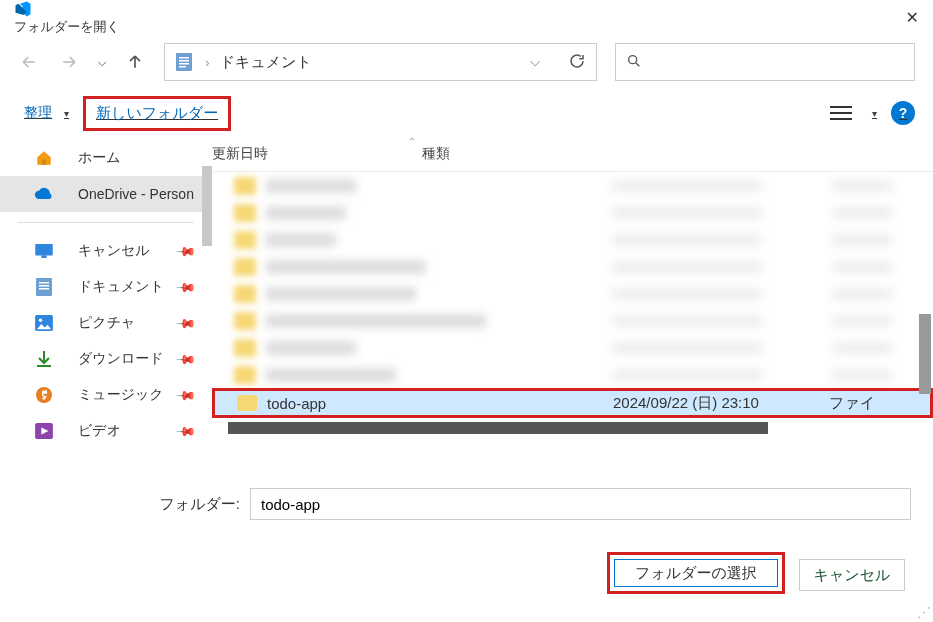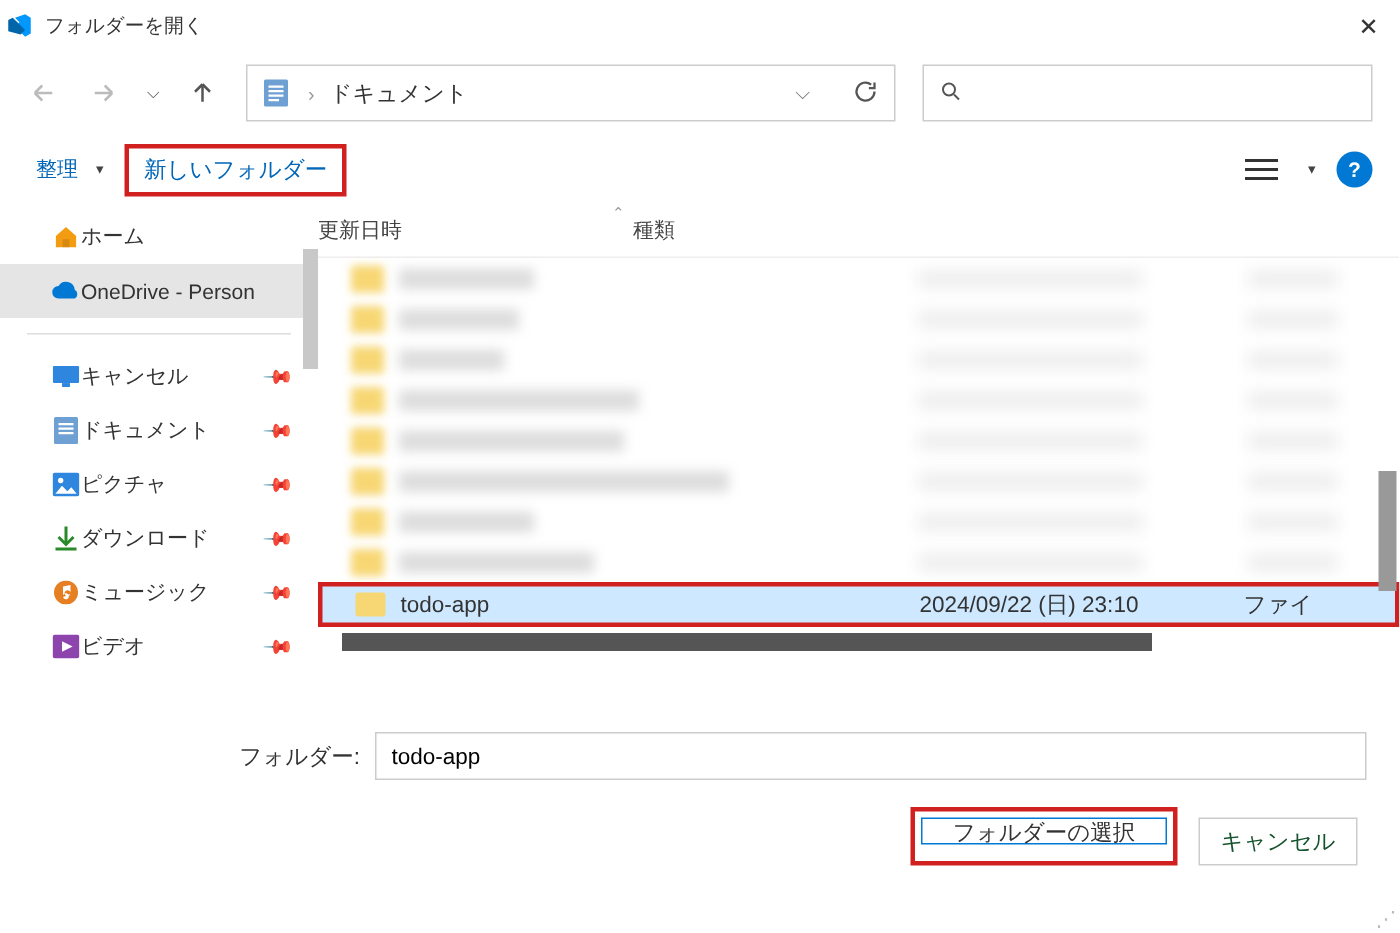--- a/index.html
+++ b/index.html
@@ -1,50 +1,50 @@
 <!DOCTYPE html>
 <html><head>
 <meta charset="utf-8">
 <style>
 * { margin: 0; padding: 0; box-sizing: border-box; font-family: "Yu Gothic UI", "Meiryo", sans-serif; }
 body { width: 933px; height: 622px; background: #fff; font-size: 13px; color: #333; overflow: hidden; position: relative; }
 
-.titlebar { height: 34px; display: flex; align-items: center; padding: 0 4px; position: relative; }
+.titlebar { height: 34px; display: flex; padding: 0 14px; position: relative; flex-direction: column; }
 .titlebar .app-icon { width: 18px; height: 18px; margin-right: 8px; }
 .titlebar .title { font-size: 13px; color: #333; }
 .titlebar .close { position: absolute; right: 14px; top: 8px; font-size: 16px; cursor: pointer; }
 
 .navbar { height: 56px; display: flex; align-items: center; padding: 0 18px; gap: 18px; }
 .nav-arrow { width: 22px; height: 22px; display: flex; align-items: center; justify-content: center; color: #aaa; }
 .nav-arrow.enabled { color: #555; }
 .nav-dropdown { color: #555; font-size: 11px; }
 .path-box { flex: 1; display: flex; align-items: center; border: 1px solid #ccc; height: 38px; padding: 0 10px; gap: 10px; }
 .path-box .doc-icon { width: 20px; height: 20px; }
 .path-box .crumb { font-size: 15px; color: #333; }
 .path-box .sep { color: #999; }
 .path-box .spacer { flex: 1; }
 .path-box .chev { color: #777; }
 .path-box .refresh { color: #555; margin-left: 18px; }
 .search-box { width: 300px; border: 1px solid #ccc; height: 38px; display: flex; align-items: center; padding: 0 10px; color: #999; }
 .search-box input { border: none; outline: none; flex: 1; font-size: 14px; color: #333; }
 .search-box input::placeholder { color: #999; }
 .search-icon { color: #555; }
 
-.toolbar { height: 46px; display: flex; align-items: center; padding: 0 18px; gap: 14px; }
+.toolbar { height: 46px; display: flex; align-items: center; padding: 0 18px; gap: 14px; text-decoration: underline; }
 .toolbar .btn { font-size: 14px; color: #0066b8; padding: 4px 6px; cursor: pointer; }
 .toolbar .caret { font-size: 10px; color: #444; margin-left: -8px; }
 .toolbar .new-folder { border: 3px solid #d02020; padding: 5px 10px; color: #0066b8; font-size: 15px; }
 .toolbar .spacer { flex: 1; }
 .toolbar .view-icon { width: 30px; height: 22px; display: flex; align-items: center; justify-content: center; color: #333; }
 .toolbar .help { width: 24px; height: 24px; border-radius: 50%; background: #0078d4; color: #fff; display: flex; align-items: center; justify-content: center; font-weight: bold; font-size: 14px; }
 
 .main { display: flex; height: 334px; position: relative; }
 .sidebar { width: 212px; overflow: hidden; padding: 4px 0; position: relative; }
 .sidebar-sep { height: 1px; background: #ddd; margin: 10px 18px; }
-.side-item { height: 36px; display: flex; align-items: center; padding: 0 14px 0 34px; gap: 0; position: relative; font-size: 14px; cursor: pointer; }
+.side-item { height: 36px; display: flex; align-items: center; padding: 0 14px 0 34px; gap: 24px; position: relative; font-size: 14px; cursor: pointer; }
 .side-item.active { background: #e5e5e5; }
 .side-item .pin { position: absolute; right: 18px; color: #888; transform: rotate(45deg); font-size: 13px; }
 .side-item .ico { width: 20px; height: 20px; display: flex; align-items: center; justify-content: center; }
 .side-scroll { position: absolute; right: 0; top: 30px; width: 10px; height: 80px; background: #c8c8c8; }
 
 .filelist { flex: 1; position: relative; overflow: hidden; }
 .file-resize { position: absolute; left: 196px; top: 0; font-size: 10px; color: #999; }
 .file-header { height: 36px; display: flex; align-items: center; font-size: 14px; color: #444; border-bottom: 1px solid #eee; }
 .col-name { width: 380px; padding-left: 22px; }
 .col-date { width: 210px; }
@@ -58,26 +58,26 @@
 .blur-row { position: relative; }
 .selected-row { height: 30px; background: #cde8ff; display: flex; align-items: center; padding-left: 22px; border: 3px solid #d02020; position: relative; }
 .selected-row .folder-ico { width: 20px; height: 16px; background: #f7d774; border-radius: 2px; margin-right: 10px; }
 .selected-row .fname { font-size: 15px; color: #333; }
 .selected-row .fdate { position: absolute; left: 398px; font-size: 15px; color: #333; }
 .selected-row .ftype { position: absolute; left: 614px; font-size: 15px; color: #333; }
 .hscroll { height: 12px; background: #555; margin: 4px 16px 0 16px; width: 540px; }
 .vscroll { position: absolute; right: 2px; top: 178px; width: 12px; height: 80px; background: #999; }
 
 .footer { padding: 18px 22px 10px 22px; }
-.folder-input-row { display: flex; align-items: center; gap: 10px; margin-bottom: 18px; }
+.folder-input-row { display: flex; align-items: center; gap: 10px; margin-bottom: 32px; }
 .folder-label { width: 218px; text-align: right; font-size: 15px; color: #333; }
 .folder-input { flex: 1; border: 1px solid #ccc; height: 32px; padding: 0 10px; font-size: 15px; outline: none; }
 .button-row { display: flex; justify-content: flex-end; gap: 14px; padding-right: 6px; }
 .button-row .highlight-wrap { border: 3px solid #d02020; padding: 4px; }
-.btn-main { width: 164px; height: 18px; border: 1px solid #0078d4; background: #fff; color: #333; font-size: 15px; cursor: pointer; }
+.btn-main { width: 164px; height: 28px; border: 1px solid #0078d4; background: #fff; color: #333; font-size: 15px; cursor: pointer; }
 .btn-cancel { width: 106px; height: 32px; border: 1px solid #ccc; background: #fff; color: #14532d; font-size: 15px; cursor: pointer; margin-top: 7px; }
 
 .grip { position: absolute; right: 2px; bottom: 2px; color: #bbb; font-size: 14px; }
 </style>
 </head>
 <body>
 
 <div class="titlebar">
   <span class="app-icon">
     <svg viewBox="0 0 24 24" width="18" height="18">

